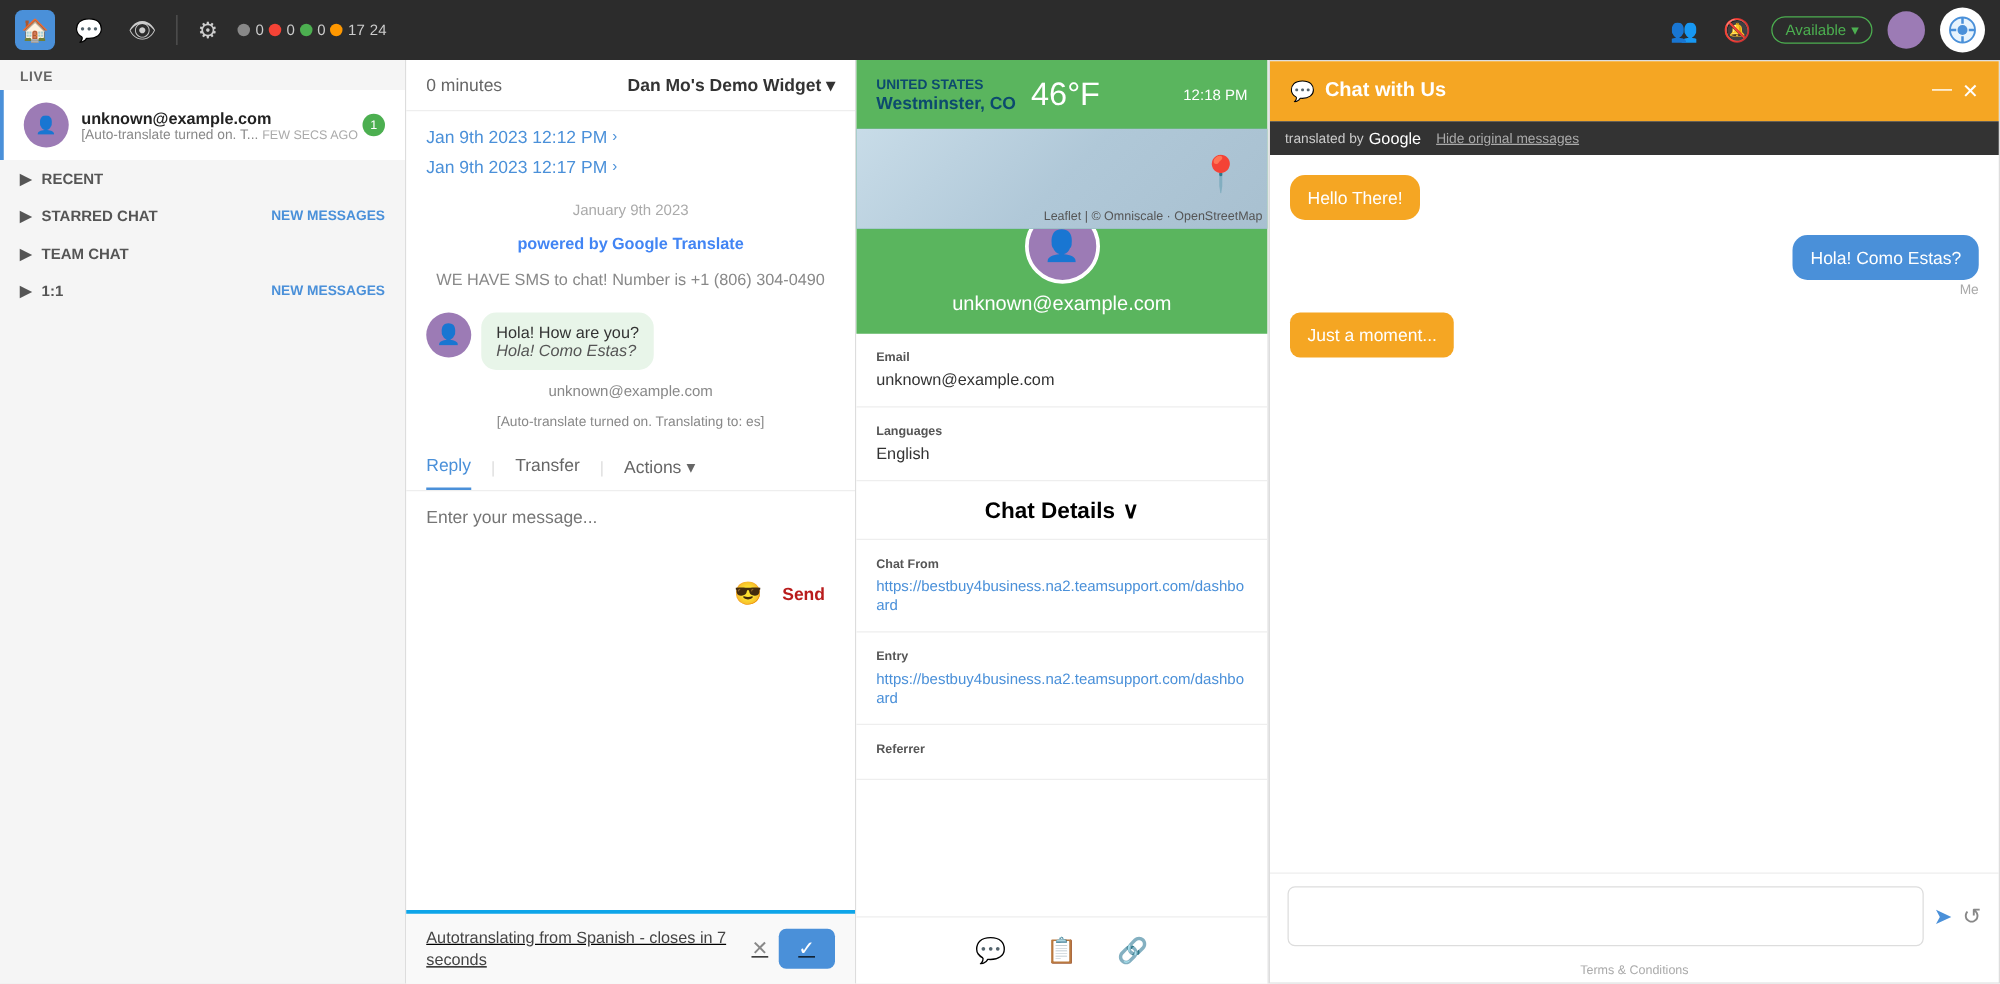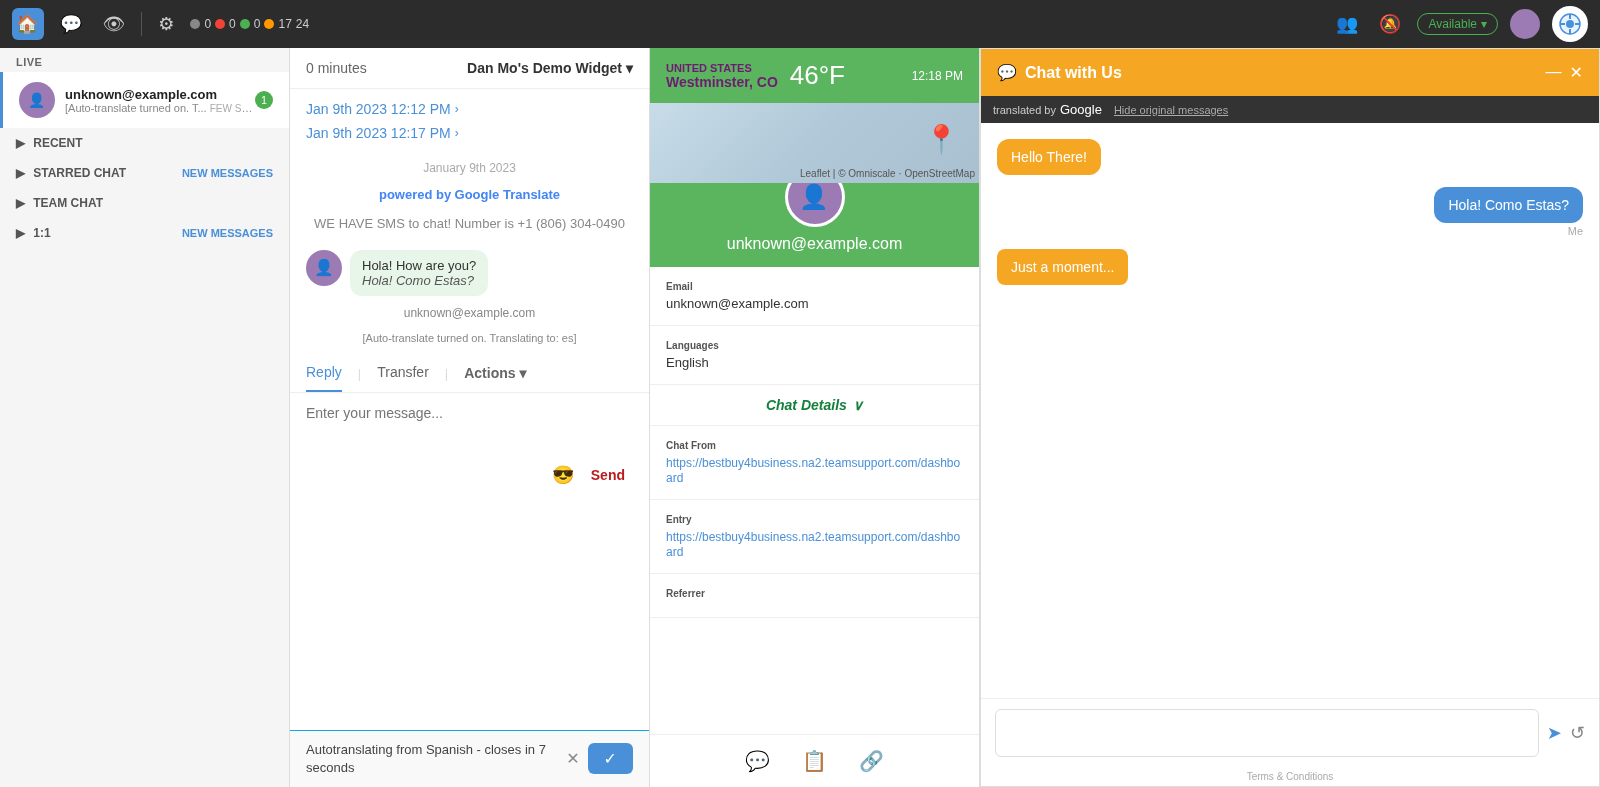--- a/index.html
+++ b/index.html
@@ -21,21 +21,21 @@
     .nav-spacer { flex: 1; }
     .nav-right { display: flex; align-items: center; gap: 12px; }
     .status-badge { color: #4caf50; border: 1px solid #4caf50; border-radius: 12px; padding: 3px 10px; font-size: 12px; cursor: pointer; display: flex; align-items: center; gap: 4px; }
     .avatar-circle { width: 30px; height: 30px; border-radius: 50%; background: #9c7bb5; }
     .nav-logo-right { width: 36px; height: 36px; border-radius: 50%; background: white; display: flex; align-items: center; justify-content: center; }
 
     
     .main-layout { display: flex; flex: 1; overflow: hidden; }
 
     
-    .sidebar { width: 290px; background: #f5f5f5; border-right: 1px solid #ddd; display: flex; flex-direction: column; flex-shrink: 0; }
+    .sidebar { width: 325px; background: #f5f5f5; border-right: 1px solid #ddd; display: flex; flex-direction: column; flex-shrink: 0; }
     .live-label { font-size: 11px; font-weight: 700; color: #666; padding: 8px 16px 4px; text-transform: uppercase; letter-spacing: 0.5px; }
 
     .chat-item { display: flex; align-items: center; padding: 10px 16px; cursor: pointer; border-left: 3px solid #4a90d9; background: white; position: relative; }
     .chat-item-avatar { width: 36px; height: 36px; border-radius: 50%; background: #9c7bb5; flex-shrink: 0; margin-right: 10px; display: flex; align-items: center; justify-content: center; color: white; font-size: 14px; }
     .chat-item-info { flex: 1; overflow: hidden; }
     .chat-item-name { font-size: 13px; font-weight: 600; color: #222; white-space: nowrap; overflow: hidden; text-overflow: ellipsis; }
     .chat-item-sub { font-size: 11px; color: #888; white-space: nowrap; overflow: hidden; text-overflow: ellipsis; }
     .chat-item-badge { background: #4caf50; color: white; font-size: 10px; border-radius: 50%; width: 18px; height: 18px; display: flex; align-items: center; justify-content: center; flex-shrink: 0; }
 
     .section-row { display: flex; align-items: center; justify-content: space-between; padding: 8px 16px; cursor: pointer; }
@@ -59,54 +59,54 @@
     .bubble { background: #e8f5e9; border-radius: 12px; padding: 8px 12px; max-width: 240px; }
     .bubble-main { font-size: 13px; color: #333; }
     .bubble-italic { font-style: italic; color: #555; font-size: 13px; }
     .visitor-label { text-align: center; color: #888; font-size: 12px; padding: 2px 0; }
     .translate-notice { text-align: center; color: #888; font-size: 11px; padding: 8px 16px; line-height: 1.5; }
 
     .reply-tabs { display: flex; align-items: center; border-bottom: 1px solid #eee; padding: 0 16px; gap: 16px; }
     .reply-tab { padding: 10px 0; font-size: 14px; color: #666; cursor: pointer; border-bottom: 2px solid transparent; }
     .reply-tab.active { color: #4a90d9; border-bottom: 2px solid #4a90d9; }
     .reply-tab-divider { color: #ddd; }
-    .reply-actions-tab { padding: 10px 0; font-size: 14px; color: #666; cursor: pointer; display: flex; align-items: flex-start; gap: 4px; font-weight: bold; }
+    .reply-actions-tab { padding: 10px 0; font-size: 14px; color: #666; cursor: pointer; display: flex; align-items: flex-start; gap: 4px; }
 
     .message-input-area { flex: 1; padding: 12px 16px; display: flex; flex-direction: column; gap: 8px; }
     .message-input { width: 100%; border: none; outline: none; font-size: 14px; color: #666; resize: none; min-height: 50px; font-family: inherit; }
     .input-controls { display: flex; justify-content: flex-end; align-items: center; gap: 8px; }
     .emoji-btn { font-size: 18px; cursor: pointer; }
     .send-btn { background: none; border: none; color: #b91c1c; font-size: 14px; font-weight: 600; cursor: pointer; padding: 4px 8px; }
 
-    .autotranslate-bar { display: flex; align-items: center; justify-content: center; background: #f9f9f9; border-top: 1px solid #0ea5e9; padding: 10px 16px; }
+    .autotranslate-bar { display: flex; align-items: center; justify-content: center; background: #f9f9f9; border-top: 3px solid #0ea5e9; padding: 10px 16px; text-decoration: underline; }
     .autotranslate-text { font-size: 13px; color: #444; line-height: 1.4; }
     .autotranslate-actions { display: flex; align-items: center; gap: 8px; }
     .close-btn { font-size: 16px; color: #888; cursor: pointer; }
     .check-btn { background: #4a90d9; color: white; border: none; border-radius: 6px; padding: 6px 16px; font-size: 16px; cursor: pointer; }
 
     
     .info-panel { width: 330px; background: white; display: flex; flex-direction: column; border-right: 1px solid #ddd; flex-shrink: 0; overflow-y: auto; }
     .location-header { background: #5ab55e; padding: 0; position: relative; }
     .location-info { display: flex; align-items: center; padding: 12px 16px; gap: 12px; }
-    .location-text { color: #701a75; }
+    .location-text { color: #0c4a6e; }
     .location-country { font-size: 11px; font-weight: 700; text-transform: uppercase; }
     .location-city { font-size: 14px; font-weight: 600; }
     .location-temp { font-size: 26px; font-weight: 300; color: white; }
     .map-placeholder { height: 80px; background: #8bb8c8; position: relative; display: flex; align-items: center; justify-content: center; overflow: hidden; }
     .map-label { font-size: 10px; color: #555; position: absolute; bottom: 4px; right: 4px; }
     .visitor-header { background: #5ab55e; padding: 14px 16px; text-align: center; }
     .visitor-email { color: white; font-size: 16px; font-weight: 500; }
     .visitor-avatar-large { width: 60px; height: 60px; border-radius: 50%; background: #9c7bb5; margin: -30px auto 8px; border: 3px solid white; display: flex; align-items: center; justify-content: center; color: white; font-size: 24px; }
 
     .info-section { padding: 14px 16px; border-bottom: 1px solid #eee; }
     .info-label { font-size: 10px; font-weight: 600; color: #555; margin-bottom: 4px; }
     .info-value { font-size: 13px; color: #333; }
     .info-link { color: #4a90d9; font-size: 12px; text-decoration: none; word-break: break-all; }
 
-    .chat-details-toggle { display: flex; align-items: center; justify-content: center; gap: 6px; padding: 12px 16px; cursor: pointer; font-size: 14px; font-weight: 600; color: #15803d; border-bottom: 1px solid #eee; font-style: italic; }
+    .chat-details-toggle { display: flex; align-items: center; justify-content: center; gap: 6px; padding: 12px 16px; cursor: pointer; font-size: 18px; font-weight: 600; color: #000000; border-bottom: 1px solid #eee; }
 
     .history-section { padding: 12px 16px; border-bottom: 1px solid #eee; }
     .history-label { font-size: 13px; font-weight: 600; color: #555; margin-bottom: 6px; }
     .history-row { font-size: 13px; color: #333; margin-bottom: 4px; }
     .history-link { color: #4a90d9; text-decoration: none; }
 
     .bottom-icons { display: flex; align-items: center; justify-content: center; gap: 32px; padding: 14px 16px; border-top: 1px solid #eee; background: white; margin-top: auto; }
     .bottom-icon { font-size: 20px; color: #666; cursor: pointer; }
 
     

